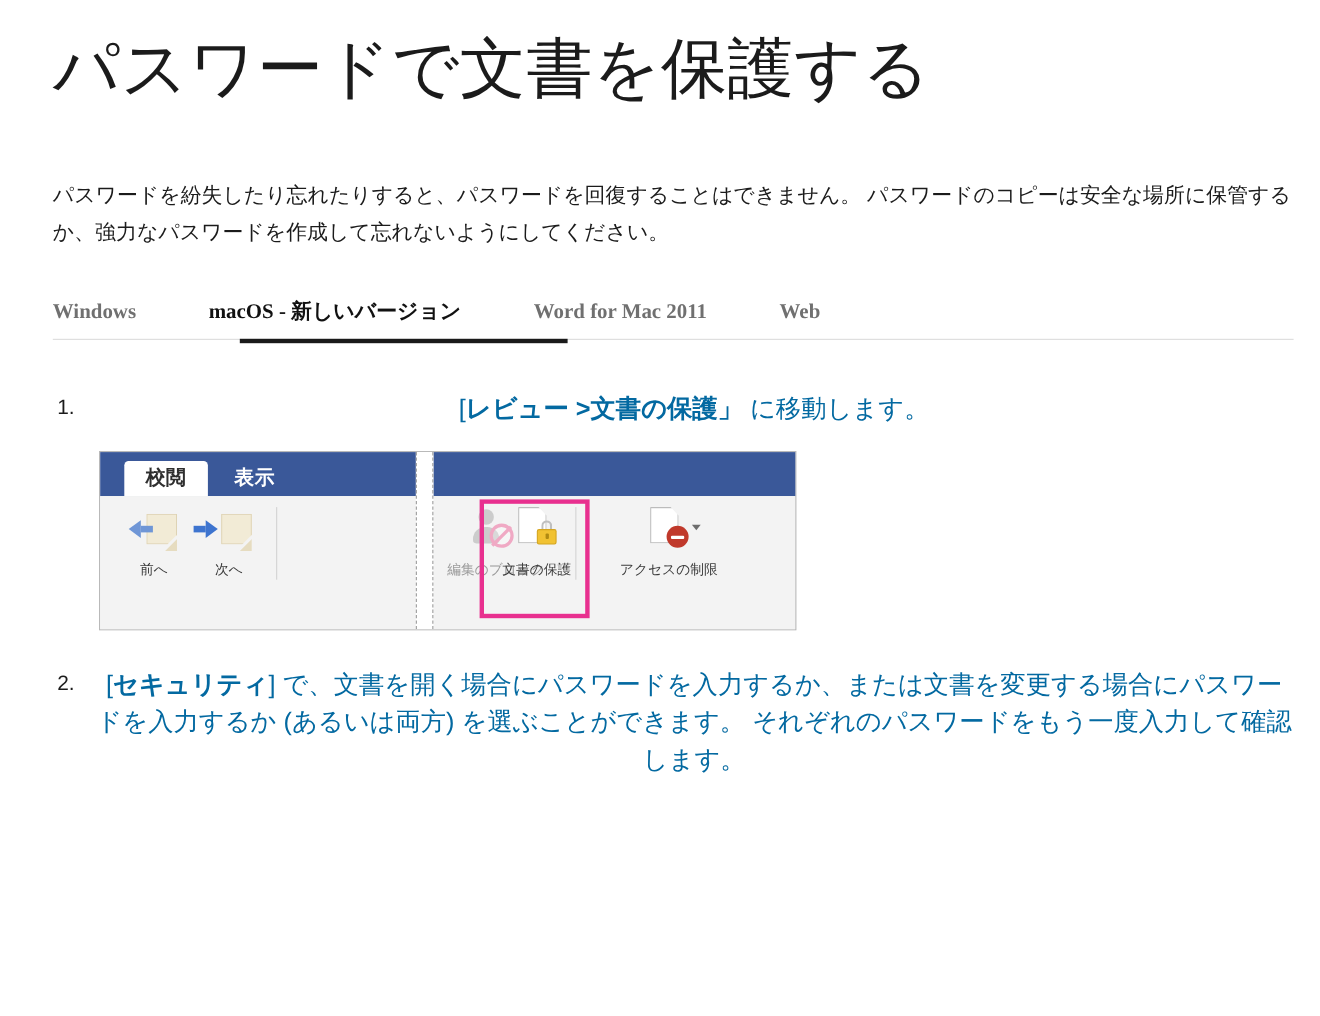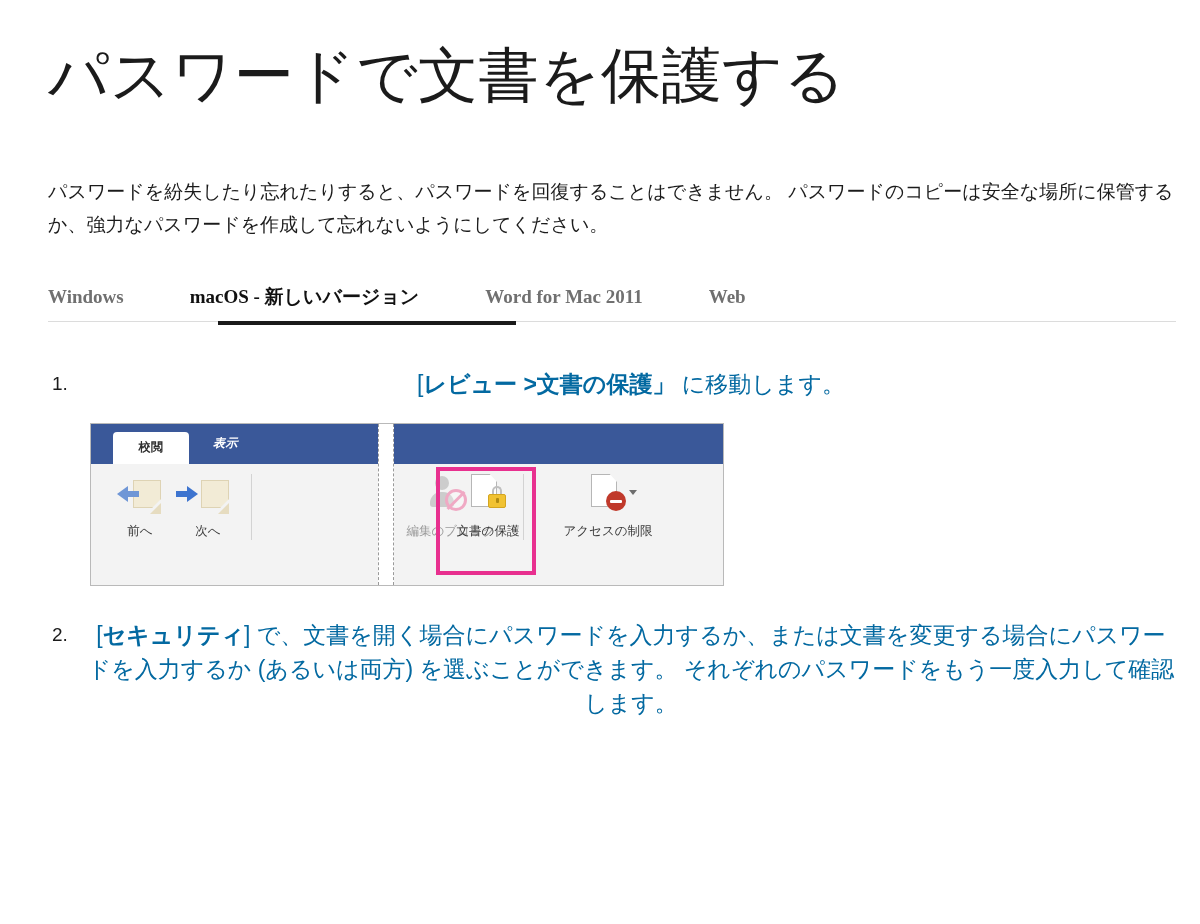--- a/index.html
+++ b/index.html
@@ -19,21 +19,21 @@
     position: relative;
     width: 1200px;
     height: 924px;
     box-sizing: border-box;
     padding: 0 24px 0 48px;
   }
 
   
   .page-title {
     margin: 0;
-    padding-top: 39px;
+    padding-top: 26px;
     font-size: 60px;
     line-height: 74px;
     font-weight: 400;
     letter-spacing: 0.5px;
     color: #1b1b1b;
   }
 
   
   .applies-to {
     margin-top: 38px;
@@ -162,40 +162,39 @@
   .rb-blue-right {
     position: absolute;
     top: 0; left: 303px;
     width: 331px;
     height: 40px;
     background: #3a5899;
   }
   .rb-tab {
     position: absolute;
     top: 10px;
-    font-size: 12px;
+    font-size: 18px;
     font-weight: 700;
     color: #ffffff;
     letter-spacing: 0.5px;
   }
   .rb-tab.koetsu {
     left: 22px;
     top: 8px;
     width: 76px;
     height: 32px;
     background: #ffffff;
     color: #2f2f2f;
     border-radius: 4px 4px 0 0;
     text-align: center;
     line-height: 30px;
   }
   .rb-tab.hyouji {
     left: 122px;
     top: 11px;
-    font-style: italic;
   }
   .ribbon-body {
     position: absolute;
     top: 40px; left: 0;
     width: 100%;
     height: 122px;
     background: #f3f3f3;
   }
   .rb-split {
     position: absolute;

